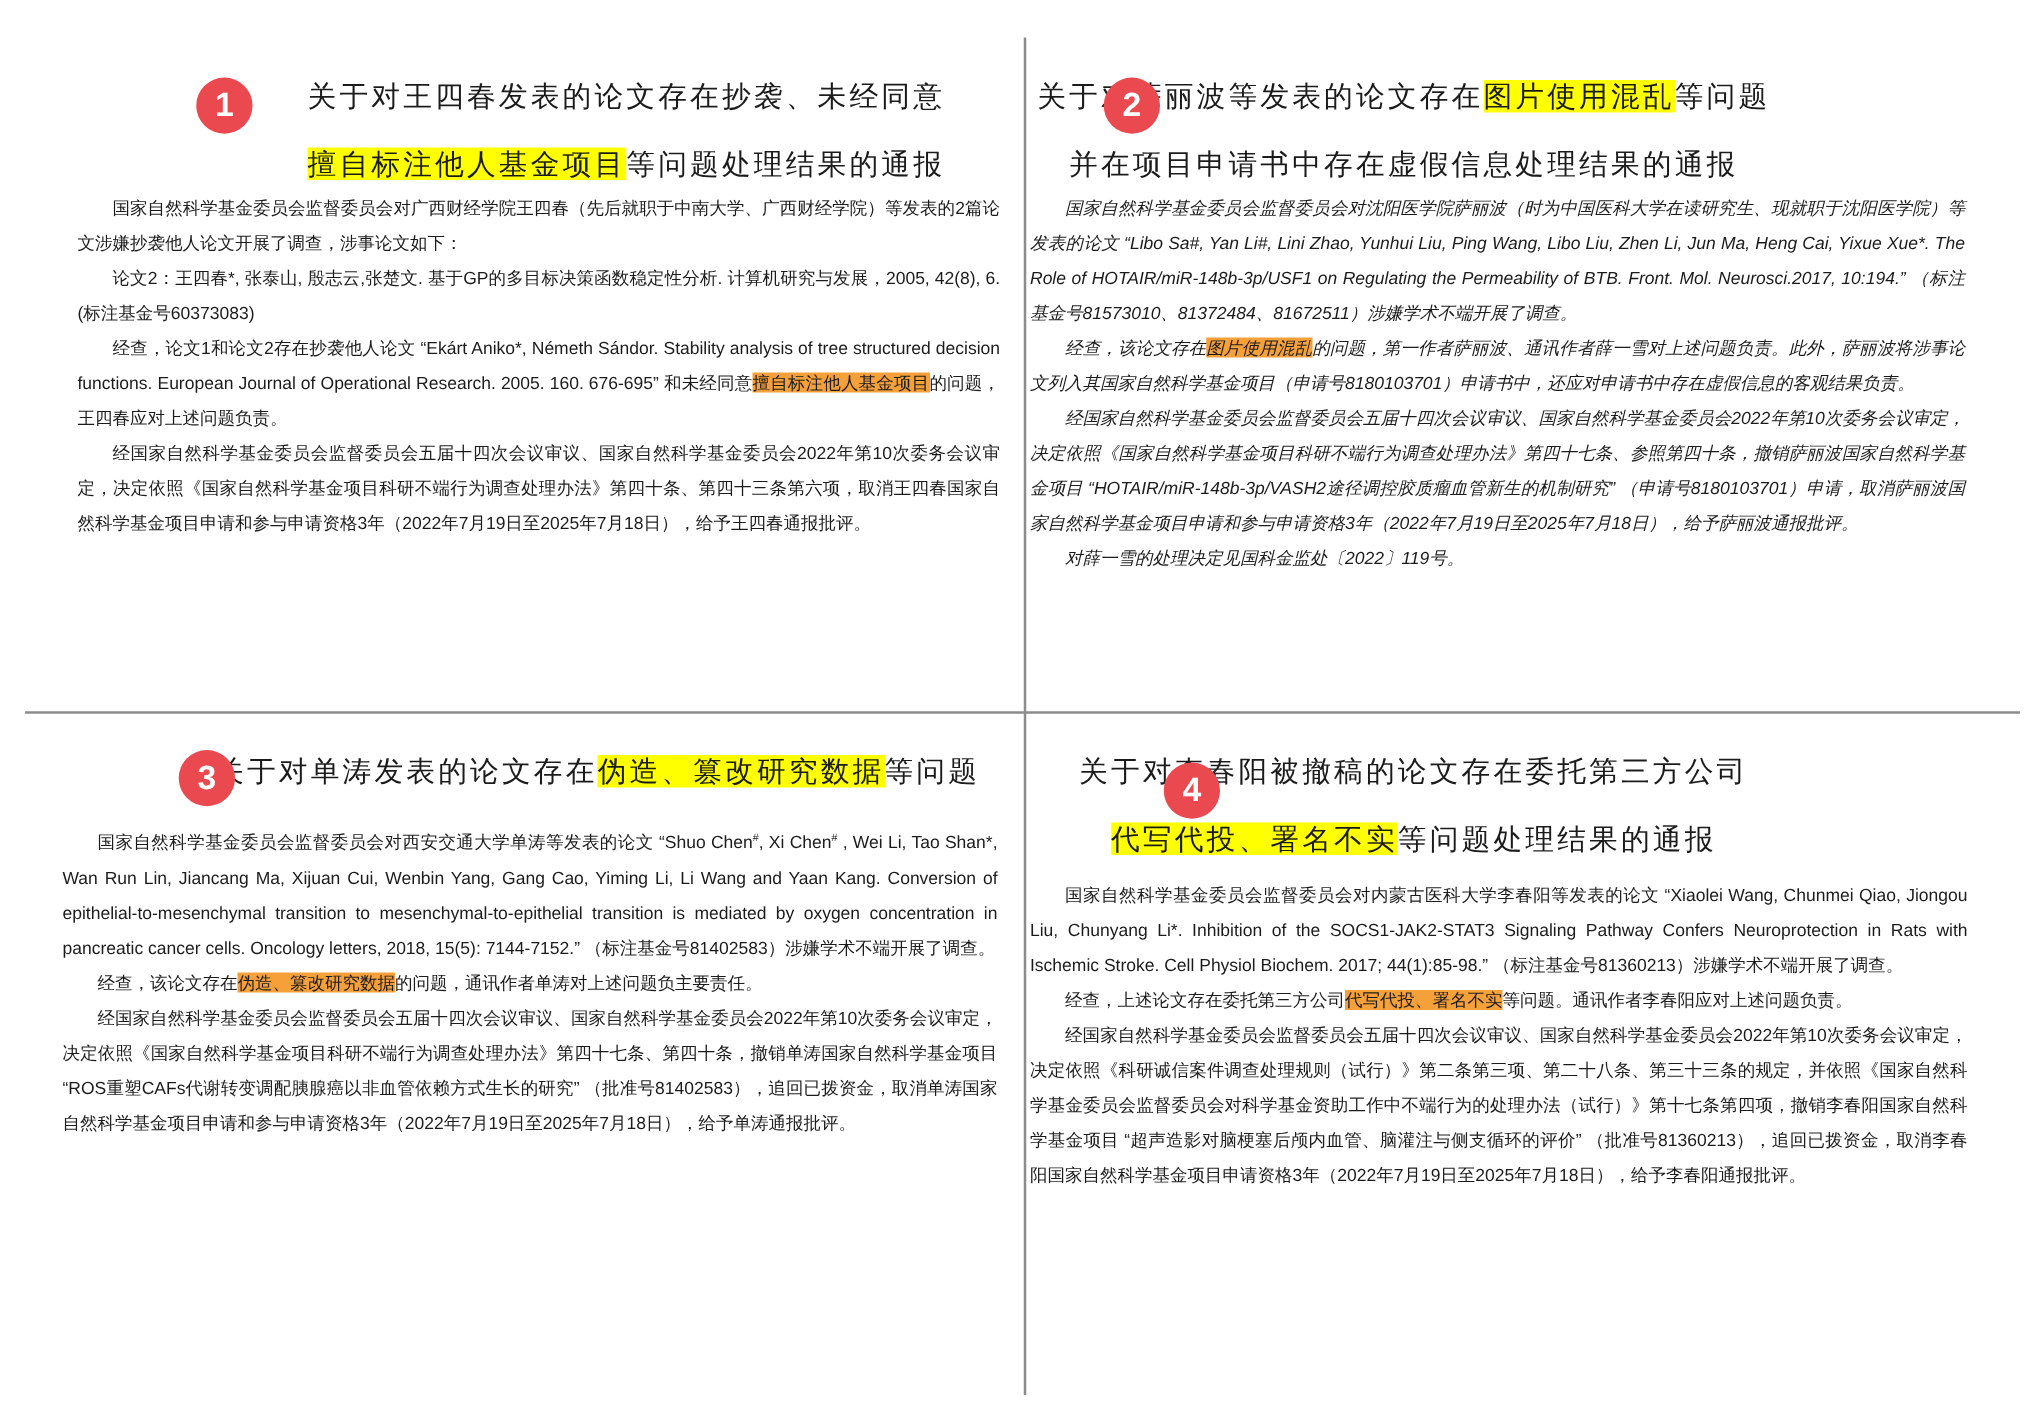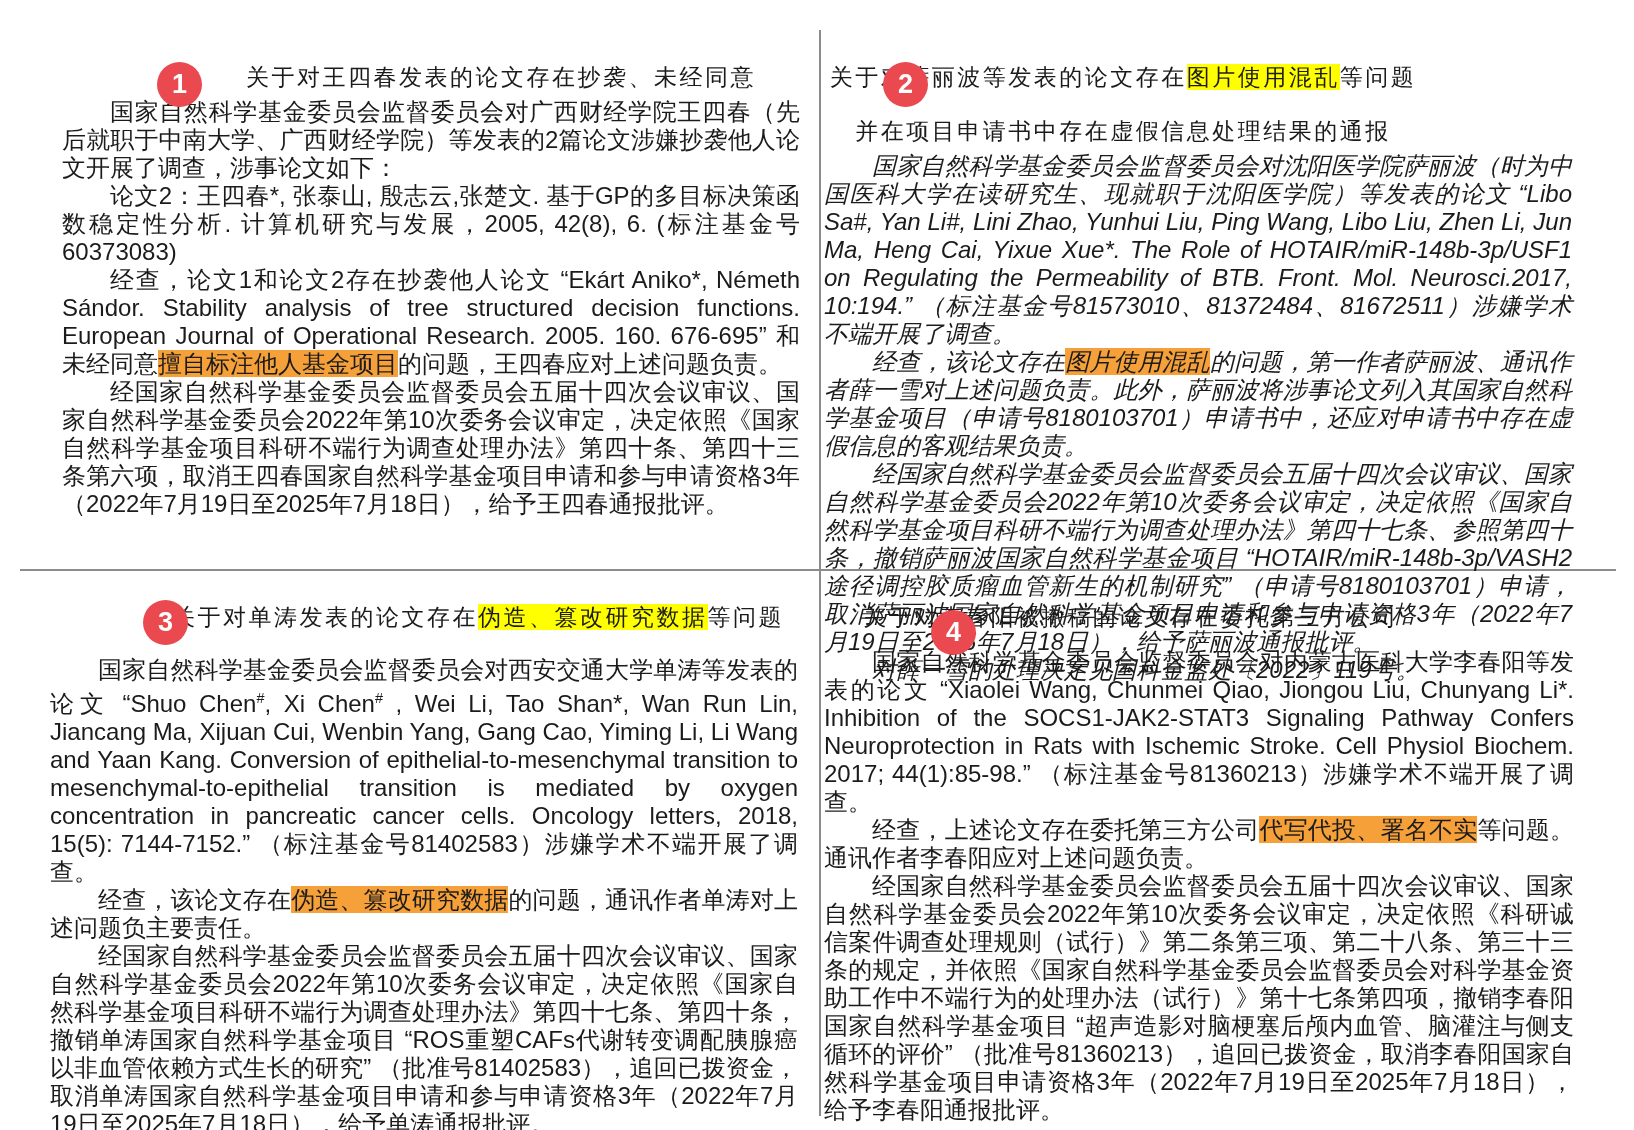--- a/index.html
+++ b/index.html
@@ -36,36 +36,37 @@
   #q1 .badge{left:95px;top:4px;}
   #q2 .badge{left:59px;top:4px;}
   #q3 .badge{left:93px;top:2px;}
   #q4 .badge{left:107px;top:12px;}
   .title-line{font-size:23px;letter-spacing:2.5px;line-height:38px;font-weight:500;margin-top:16px;}
   .body{text-align:justify;}
   #q1 .body{margin-top:2px;}
   #q2 .body{margin-top:2px;font-style:italic;}
   #q3 .body{margin-top:20px;}
   #q4 .body{margin-top:12px;}
-  .body p{margin:0;font-size:24px;line-height:28px;text-indent:2em;}
+  .body p{margin:0;font-size:14px;line-height:28px;text-indent:2em;}
   .h-yellow{background:var(--hl-yellow);}
   .h-orange{background:var(--hl-orange);}
   sup{font-size:60%;}
 </style>
 </head>
 <body>
 
 <div class="divider-h"></div>
 <div class="divider-v"></div>
 
 <section class="notice" id="q1">
   <div class="title-row">
     <div class="badge">1</div>
     <div class="title">
         <div class="title-line"><span>关于对王四春发表的论文存在抄袭、未经同意</span></div>
+        <div class="title-line"><span class="h-yellow">擅自标注他人基金项目</span><span>等问题处理结果的通报</span></div>
       </div>
   </div>
   <div class="body">
       <p><span>国家自然科学基金委员会监督委员会对广西财经学院王四春（先后就职于中南大学、广西财经学院）等发表的2篇论文涉嫌抄袭他人论文开展了调查，涉事论文如下：</span></p>
       <p><span>论文2：王四春*, 张泰山, 殷志云,张楚文. 基于GP的多目标决策函数稳定性分析. 计算机研究与发展，2005, 42(8), 6. (标注基金号60373083)</span></p>
       <p><span>经查，论文1和论文2存在抄袭他人论文 “Ekárt Aniko*, Németh Sándor. Stability analysis of tree structured decision functions. European Journal of Operational Research. 2005. 160. 676-695” 和未经同意</span><span class="h-orange">擅自标注他人基金项目</span><span>的问题，王四春应对上述问题负责。</span></p>
       <p><span>经国家自然科学基金委员会监督委员会五届十四次会议审议、国家自然科学基金委员会2022年第10次委务会议审定，决定依照《国家自然科学基金项目科研不端行为调查处理办法》第四十条、第四十三条第六项，取消王四春国家自然科学基金项目申请和参与申请资格3年（2022年7月19日至2025年7月18日），给予王四春通报批评。</span></p>
     </div>
 </section>
 
@@ -97,20 +98,21 @@
       <p><span>经查，该论文存在</span><span class="h-orange">伪造、篡改研究数据</span><span>的问题，通讯作者单涛对上述问题负主要责任。</span></p>
       <p><span>经国家自然科学基金委员会监督委员会五届十四次会议审议、国家自然科学基金委员会2022年第10次委务会议审定，决定依照《国家自然科学基金项目科研不端行为调查处理办法》第四十七条、第四十条，撤销单涛国家自然科学基金项目 “ROS重塑CAFs代谢转变调配胰腺癌以非血管依赖方式生长的研究” （批准号81402583），追回已拨资金，取消单涛国家自然科学基金项目申请和参与申请资格3年（2022年7月19日至2025年7月18日），给予单涛通报批评。</span></p>
     </div>
 </section>
 
 <section class="notice" id="q4">
   <div class="title-row">
     <div class="badge">4</div>
     <div class="title">
         <div class="title-line"><span>关于对李春阳被撤稿的论文存在委托第三方公司</span></div>
+        <div class="title-line"><span class="h-yellow">代写代投、署名不实</span><span>等问题处理结果的通报</span></div>
       </div>
   </div>
   <div class="body">
       <p><span>国家自然科学基金委员会监督委员会对内蒙古医科大学李春阳等发表的论文 “Xiaolei Wang, Chunmei Qiao, Jiongou Liu, Chunyang Li*. Inhibition of the SOCS1-JAK2-STAT3 Signaling Pathway Confers Neuroprotection in Rats with Ischemic Stroke. Cell Physiol Biochem. 2017; 44(1):85-98.” （标注基金号81360213）涉嫌学术不端开展了调查。</span></p>
       <p><span>经查，上述论文存在委托第三方公司</span><span class="h-orange">代写代投、署名不实</span><span>等问题。通讯作者李春阳应对上述问题负责。</span></p>
       <p><span>经国家自然科学基金委员会监督委员会五届十四次会议审议、国家自然科学基金委员会2022年第10次委务会议审定，决定依照《科研诚信案件调查处理规则（试行）》第二条第三项、第二十八条、第三十三条的规定，并依照《国家自然科学基金委员会监督委员会对科学基金资助工作中不端行为的处理办法（试行）》第十七条第四项，撤销李春阳国家自然科学基金项目 “超声造影对脑梗塞后颅内血管、脑灌注与侧支循环的评价” （批准号81360213），追回已拨资金，取消李春阳国家自然科学基金项目申请资格3年（2022年7月19日至2025年7月18日），给予李春阳通报批评。</span></p>
     </div>
 </section>
 
 </body></html>

